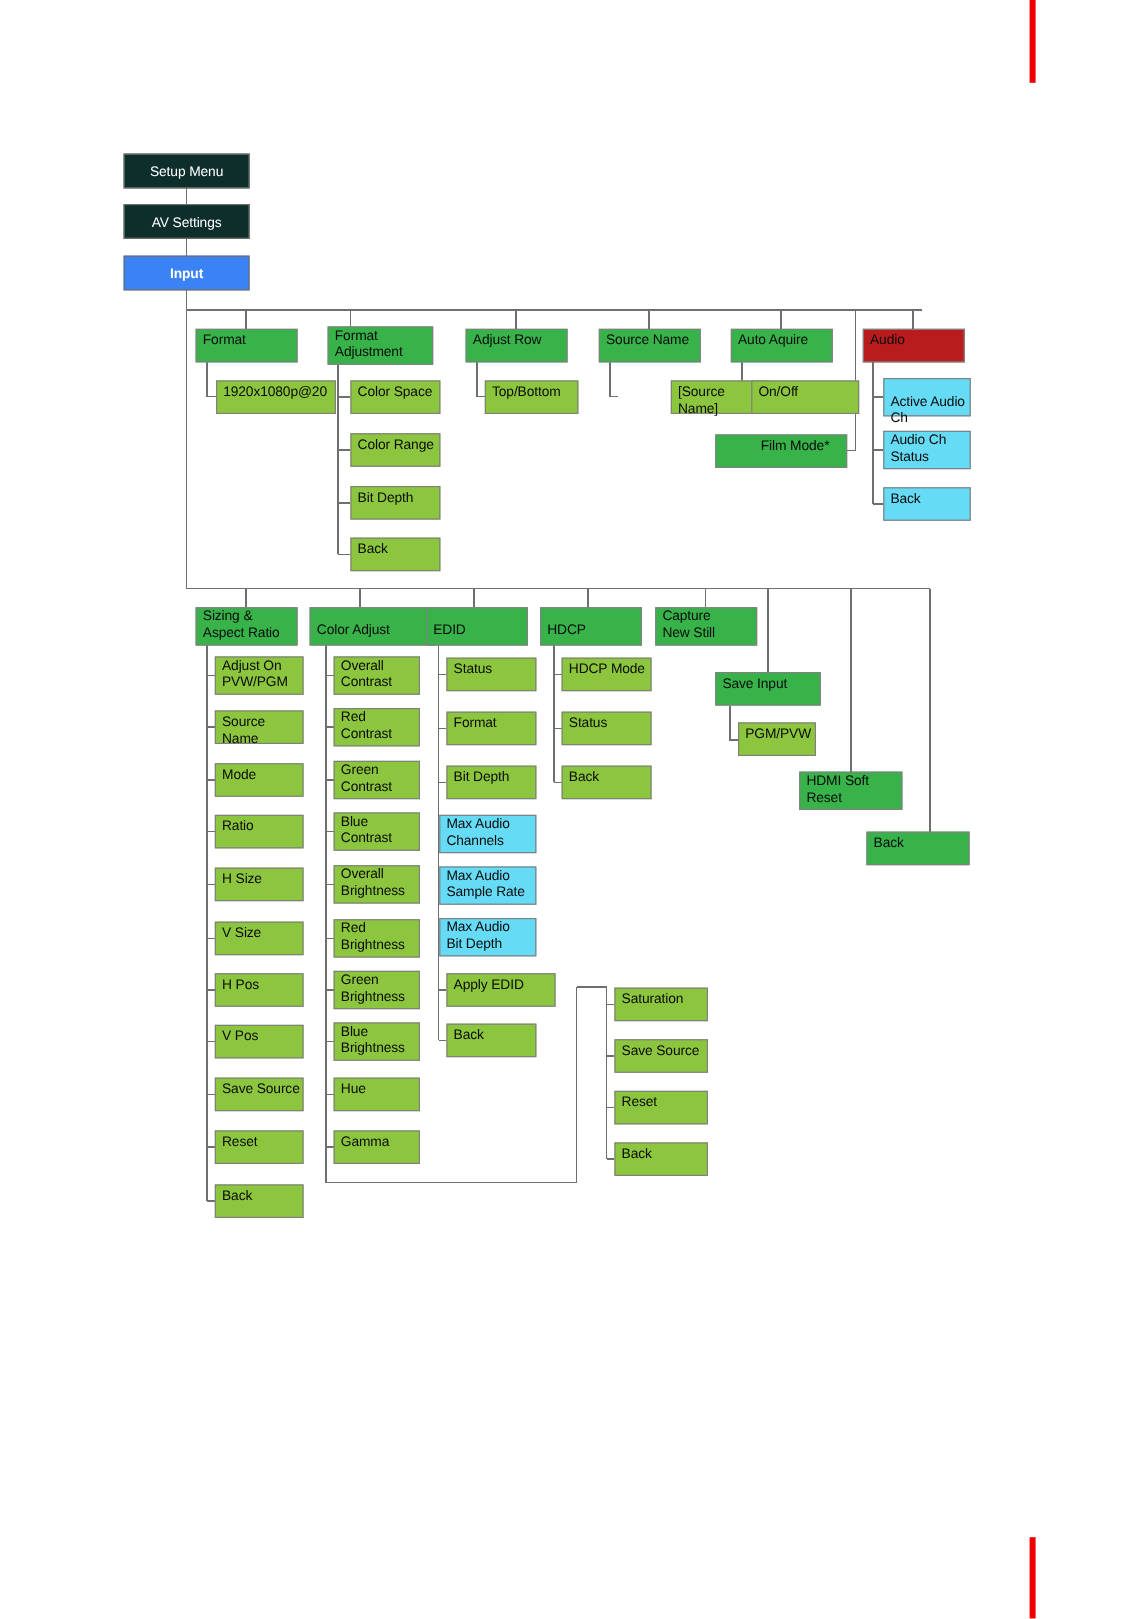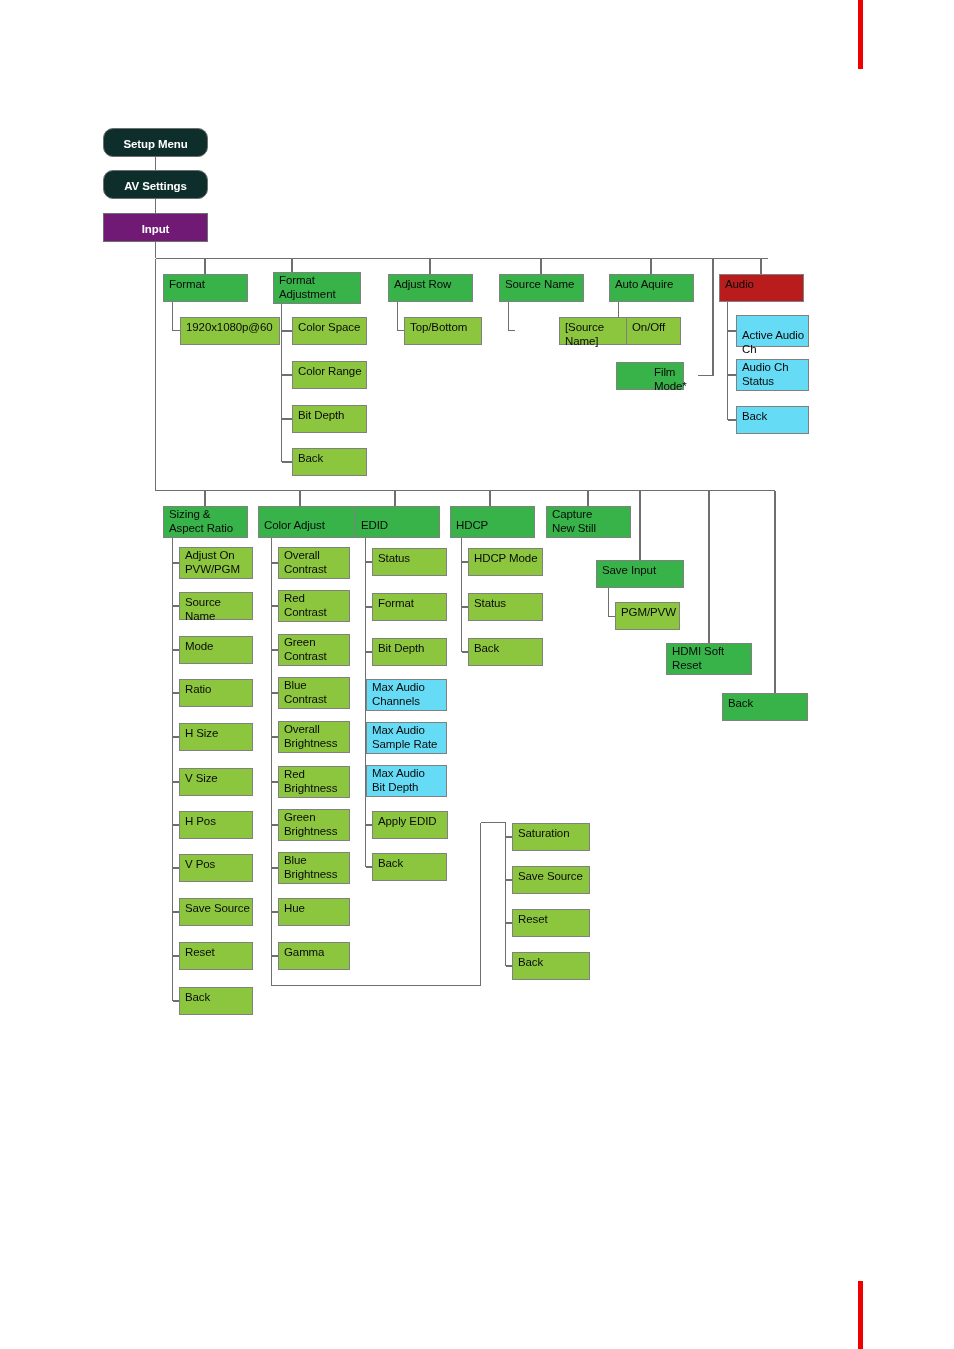--- a/index.html
+++ b/index.html
@@ -32,26 +32,25 @@
     letter-spacing: -0.1px;
     white-space: pre-line;
     z-index: 2;
   }
   .n-dark {
     background: #0d2e2b;
     color: #ffffff;
     border-color: #6f6f6f;
     text-align: center;
     padding-left: 0;
-    font-weight: bold;
+    font-weight: normal;
     font-size: 11.5px;
-    border-radius: 10px;
   }
   .n-deepgreen {
-    background: #701a75;
+    background: #3b82f6;
     color: #ffffff;
     border-color: #6f6f6f;
     text-align: center;
     padding-left: 0;
     font-weight: bold;
   }
   .n-green   { background: #37b34a; }
   .n-lgreen  { background: #8cc63e; }
   .n-blue    { background: #b91c1c; }
   .n-cyan    { background: #66dbf5; }
@@ -171,38 +170,38 @@
 
       <path d="M 608.5 588 L 608.5 616.5 L 615 616.5"></path>
     </g>
   </svg>
 
   <div class="node n-dark" style="left:103px; top:128px; width:105px; height:29px; line-height:25px;">Setup Menu</div>
   <div class="node n-dark" style="left:103px; top:170px; width:105px; height:29px; line-height:25px;">AV Settings</div>
   <div class="node n-deepgreen" style="left:103px; top:213px; width:105px; height:29px; line-height:25px;">Input</div>
 
   <div class="node n-green" style="left:163px; top:274px; width:85px; height:28px;">Format</div>
-  <div class="node n-lgreen" style="left:180px; top:317px; width:100px; height:28px;">1920x1080p@60</div>
+  <div class="node n-lgreen" style="left:180px; top:317px; width:100px; height:28px;">1920x1080p@20</div>
 
   <div class="node n-green" style="left:273px; top:272px; width:88px; height:32px; padding-top:1px;">Format
 Adjustment</div>
   <div class="node n-lgreen" style="left:292px; top:317px; width:75px; height:28px;">Color Space</div>
   <div class="node n-lgreen" style="left:292px; top:361px; width:75px; height:28px;">Color Range</div>
   <div class="node n-lgreen" style="left:292px; top:405px; width:75px; height:28px;">Bit Depth</div>
   <div class="node n-lgreen" style="left:292px; top:448px; width:75px; height:28px;">Back</div>
 
   <div class="node n-green" style="left:388px; top:274px; width:85px; height:28px;">Adjust Row</div>
   <div class="node n-lgreen" style="left:404px; top:317px; width:78px; height:28px;">Top/Bottom</div>
 
   <div class="node n-green" style="left:499px; top:274px; width:85px; height:28px;">Source Name</div>
   <div class="node n-lgreen" style="left:515px; top:317px; width:82px; height:28px;margin-left:44px;">[Source Name]</div>
 
   <div class="node n-green" style="left:609px; top:274px; width:85px; height:28px;">Auto Aquire</div>
-  <div class="node n-lgreen" style="left:626px; top:317px; width:55px; height:28px;">On/Off</div>
-  <div class="node n-green" style="left:616px; top:362px; width:68px; height:28px;padding-left:37px;">Film Mode*</div>
+  <div class="node n-lgreen" style="left:626px; top:317px; width:90px; height:28px;">On/Off</div>
+  <div class="node n-green" style="left:596px; top:362px; width:110px; height:28px;padding-left:37px;">Film Mode*</div>
 
   <div class="node n-blue" style="left:719px; top:274px; width:85px; height:28px;">Audio</div>
   <div class="node n-cyan" style="left:736px; top:315px; width:73px; height:32px; padding-top:13px;">Active Audio
 Ch</div>
   <div class="node n-cyan" style="left:736px; top:359px; width:73px; height:32px; padding-top:1px;">Audio Ch
 Status</div>
   <div class="node n-cyan" style="left:736px; top:406px; width:73px; height:28px;">Back</div>
 
   <div class="node n-green" style="left:163px; top:506px; width:85px; height:32px; padding-top:1px;">Sizing &amp;
 Aspect Ratio</div>
@@ -251,21 +250,21 @@
 
   <div class="node n-lgreen" style="left:372px; top:548px; width:75px; height:28px;">Status</div>
   <div class="node n-lgreen" style="left:372px; top:593px; width:75px; height:28px;">Format</div>
   <div class="node n-lgreen" style="left:372px; top:638px; width:75px; height:28px;">Bit Depth</div>
   <div class="node n-cyan" style="left:366px; top:679px; width:81px; height:32px; padding-top:1px;">Max Audio
 Channels</div>
   <div class="node n-cyan" style="left:366px; top:722px; width:81px; height:32px; padding-top:1px;">Max Audio
 Sample Rate</div>
   <div class="node n-cyan" style="left:366px; top:765px; width:81px; height:32px; padding-top:1px;">Max Audio
 Bit Depth</div>
-  <div class="node n-lgreen" style="left:372px; top:811px; width:76px; height:28px;">Apply EDID</div>
+  <div class="node n-lgreen" style="left:372px; top:811px; width:91px; height:28px;">Apply EDID</div>
   <div class="node n-lgreen" style="left:372px; top:853px; width:75px; height:28px;">Back</div>
 
   <div class="node n-lgreen" style="left:468px; top:548px; width:75px; height:28px;">HDCP Mode</div>
   <div class="node n-lgreen" style="left:468px; top:593px; width:75px; height:28px;">Status</div>
   <div class="node n-lgreen" style="left:468px; top:638px; width:75px; height:28px;">Back</div>
 
   <div class="node n-green" style="left:596px; top:560px; width:88px; height:28px;">Save Input</div>
   <div class="node n-lgreen" style="left:615px; top:602px; width:65px; height:28px;">PGM/PVW</div>
   <div class="node n-green" style="left:666px; top:643px; width:86px; height:32px; padding-top:1px;">HDMI Soft
 Reset</div>

